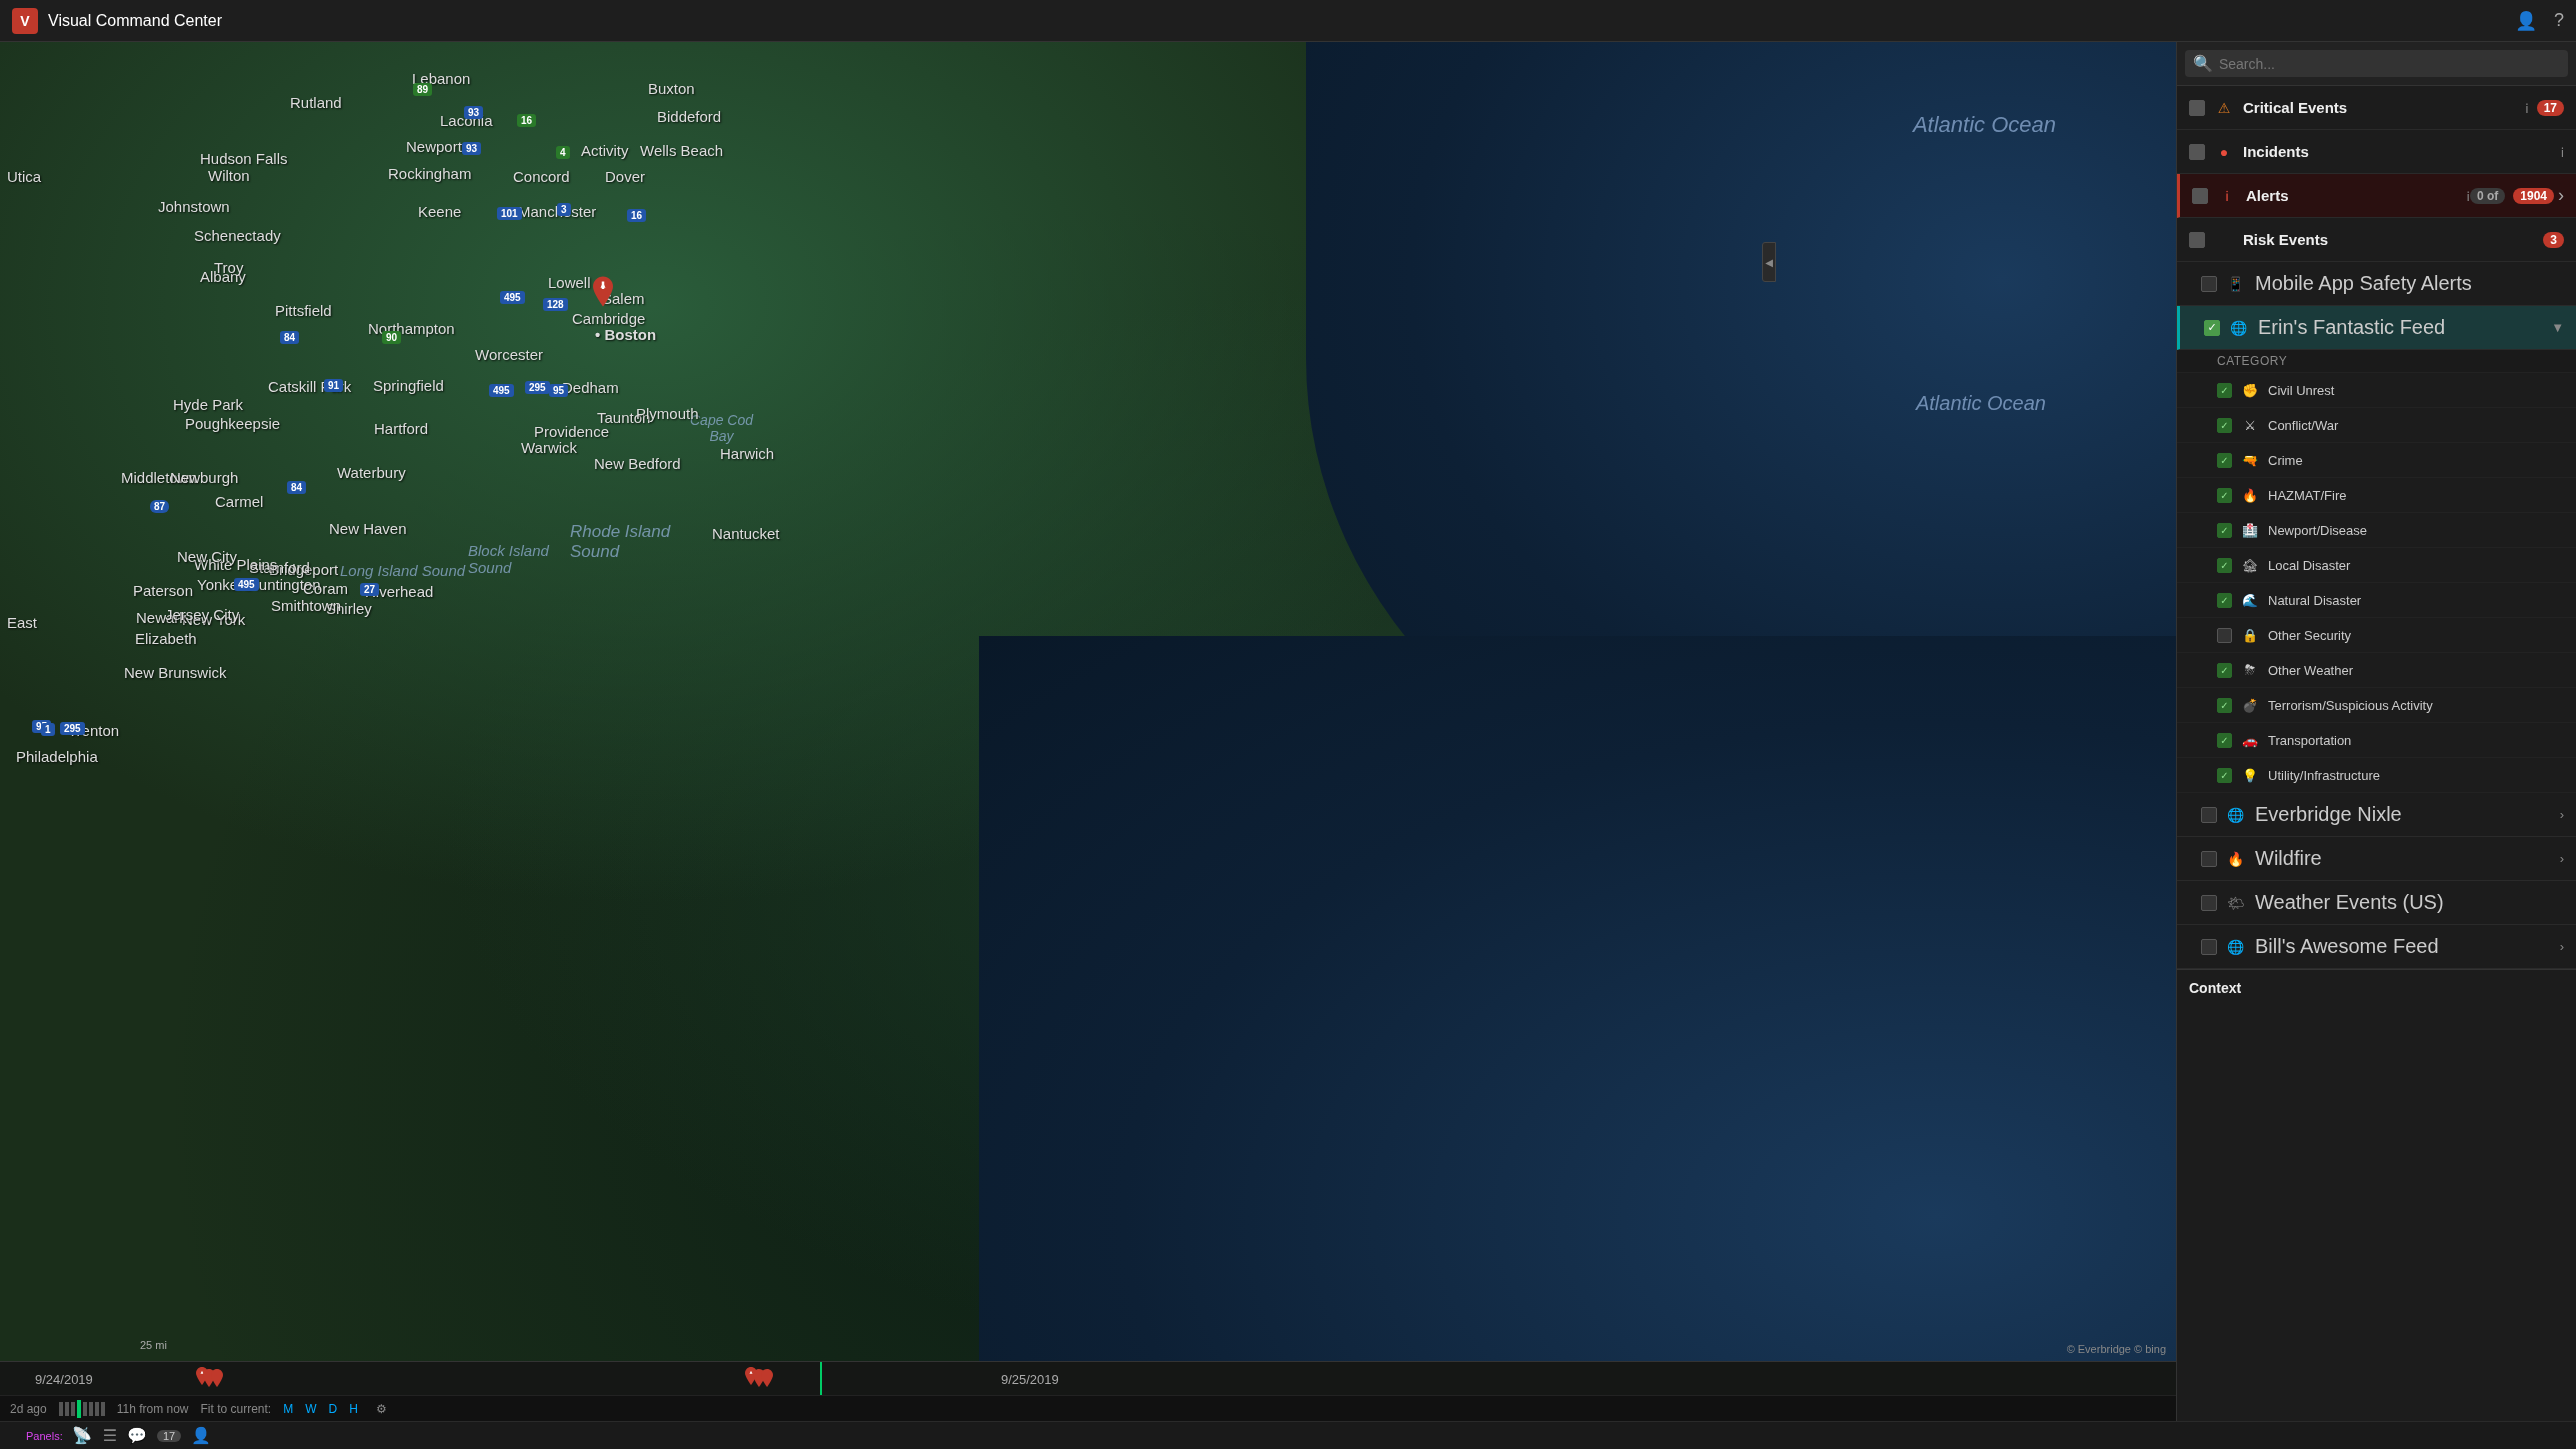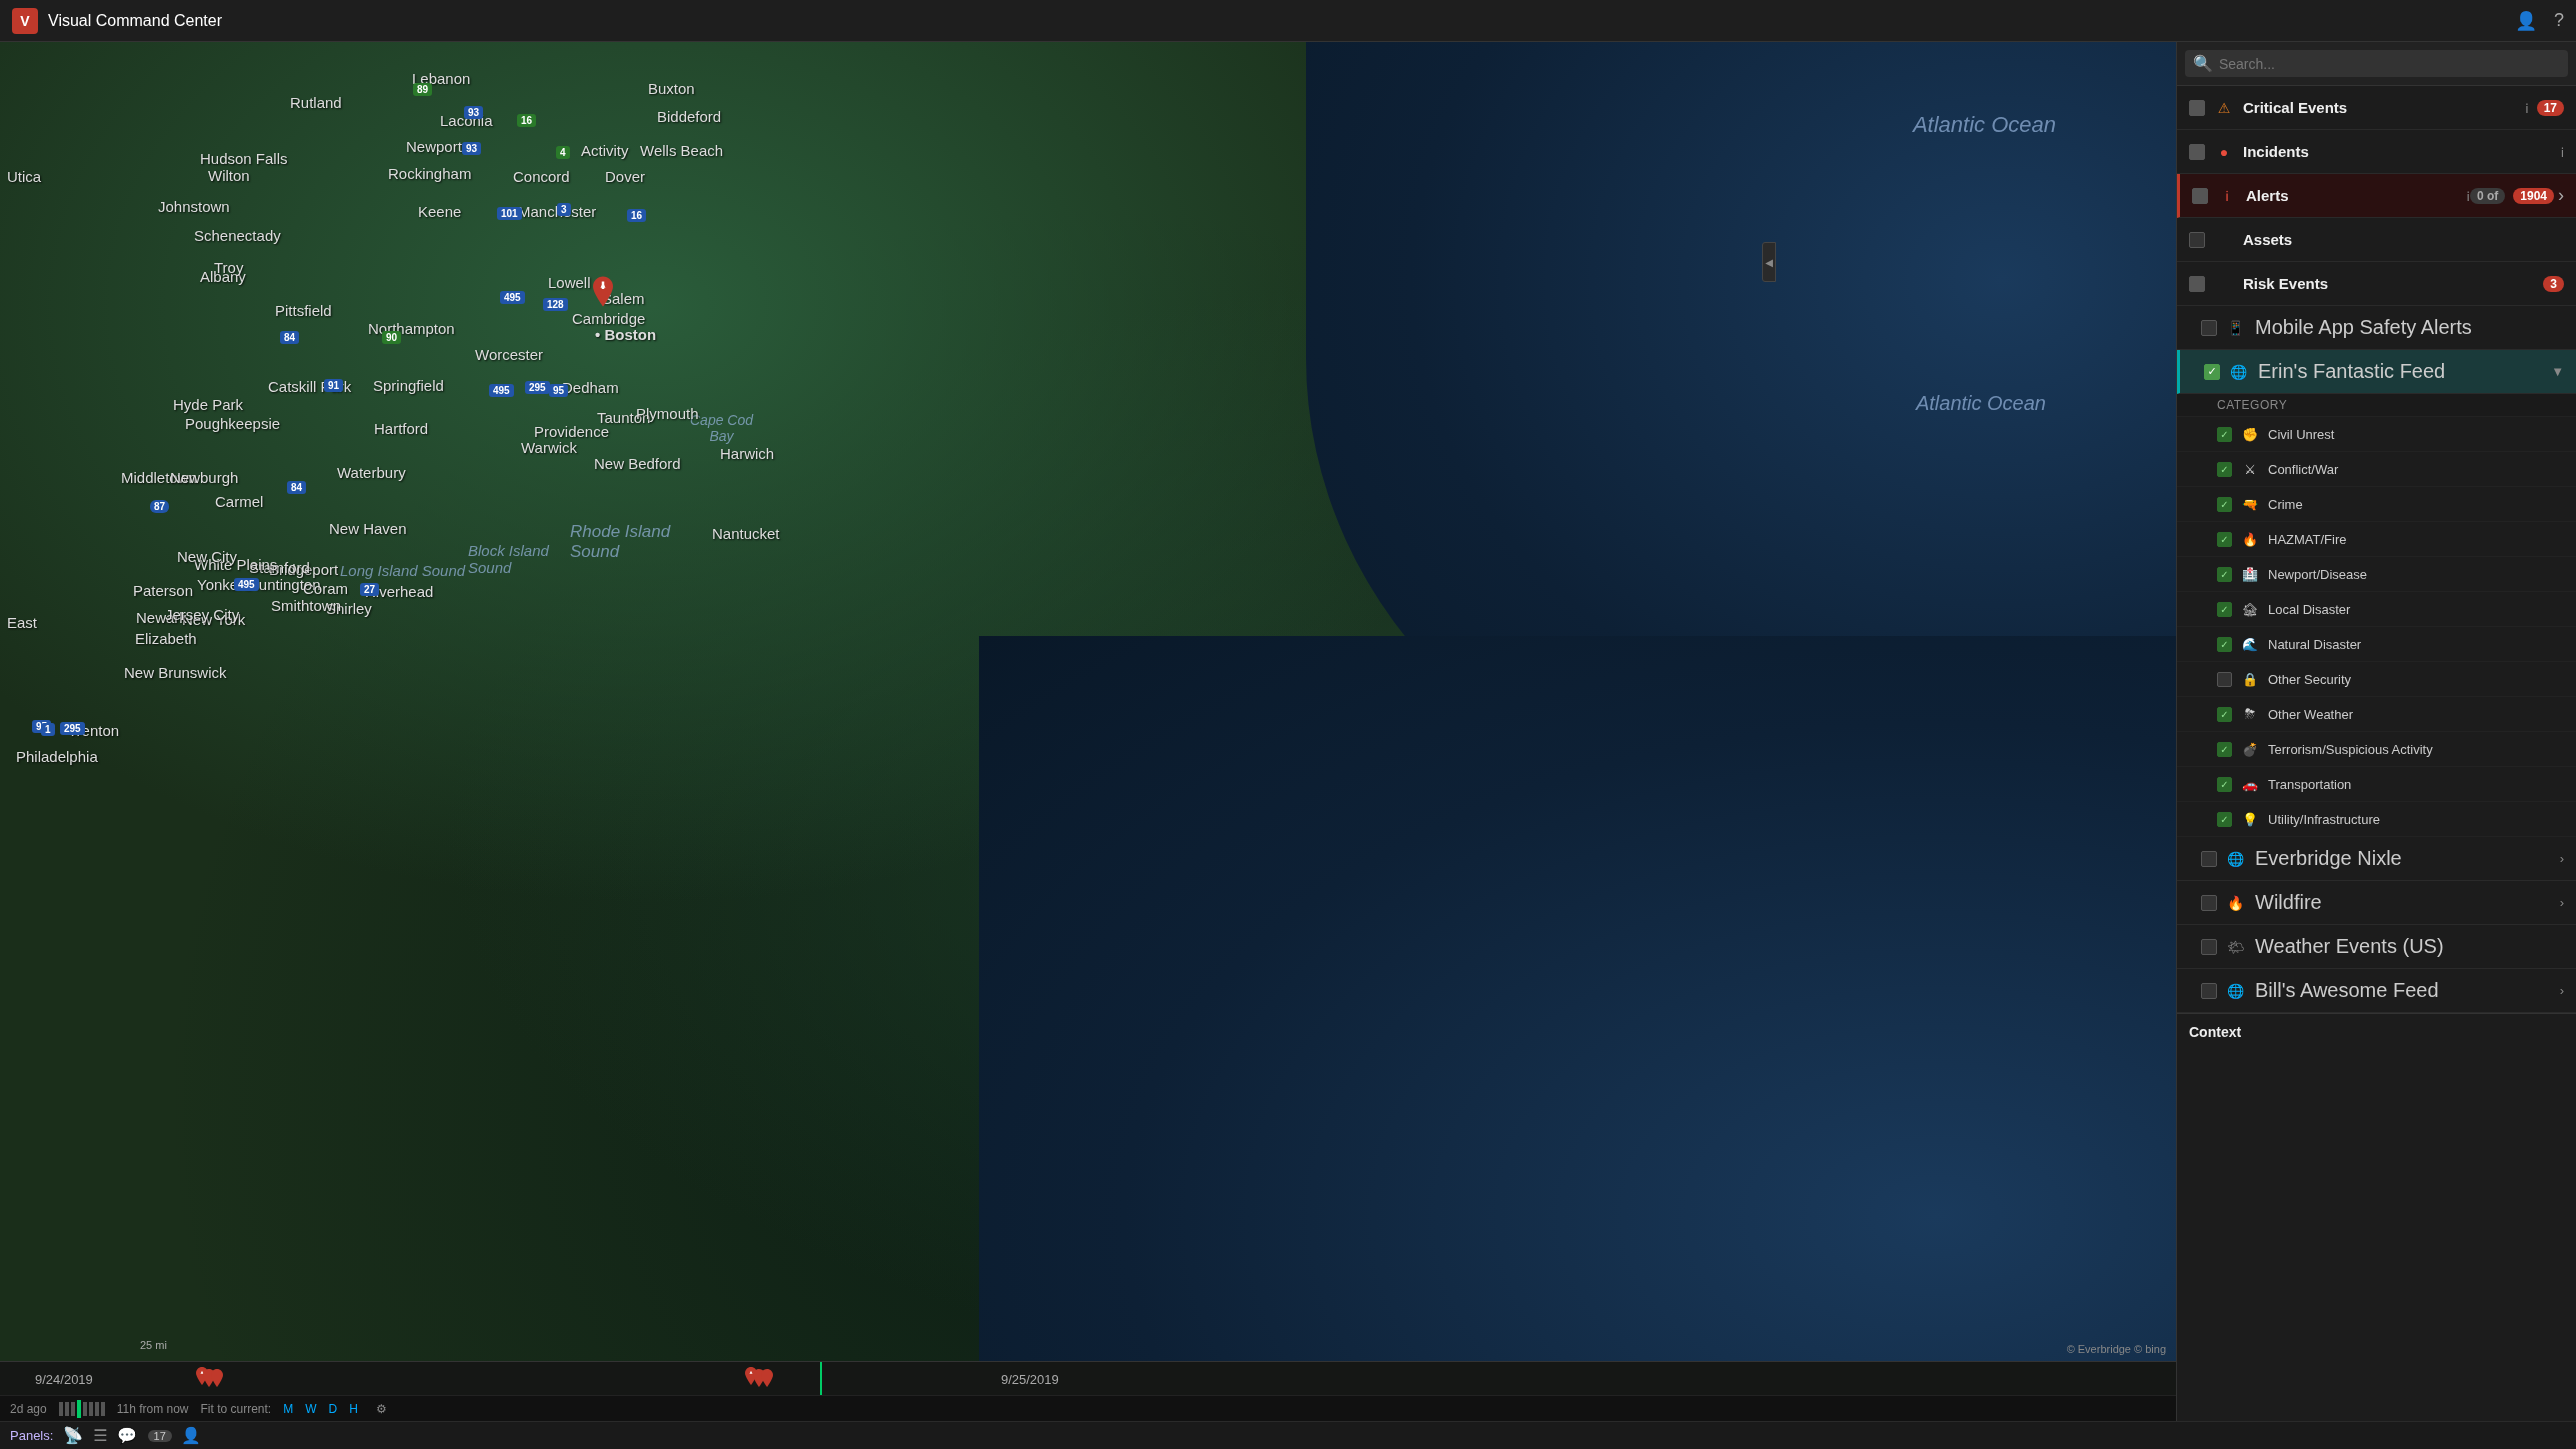--- a/index.html
+++ b/index.html
@@ -278,21 +278,21 @@
     .panels-bar {
       height: 28px;
       background: #1a1a1a;
       border-top: 1px solid #2a2a2a;
       display: flex;
       align-items: center;
       padding: 0 10px;
       gap: 10px;
       flex-shrink: 0;
     }
-    .panels-label { color: #c4b5fd; font-size: 13px; }
+    .panels-label { color: #d946ef; font-size: 11px; margin-left: 16px; }
     .panels-icon { color: #888; font-size: 16px; cursor: pointer; }
     .panels-badge {
       background: #444;
       color: #ccc;
       border-radius: 10px;
       padding: 0 6px;
       font-size: 11px;
     }
   </style>
 </head>
@@ -527,25 +527,20 @@
       <div class="section-row" style="background: #2a1010; border-left: 3px solid #c0392b;">
         <div class="row-checkbox partial"></div>
         <div class="row-icon" style="color: #e74c3c;">ℹ</div>
         <span class="row-label bold">Alerts</span>
         <span style="color: #888; font-size: 13px; margin-left: 4px;">ℹ</span>
         <span class="row-badge dark" style="margin-left: auto;">0 of</span>
         <span class="row-badge">1904</span>
         <span style="color: #aaa; font-size: 18px; margin-left: 4px; cursor: pointer;">›</span>
       </div>
 
-      <div class="section-row">
-        <div class="row-checkbox"></div>
-        <div class="row-icon"></div>
-        <span class="row-label bold">Assets</span>
-      </div>
 
       <div class="section-row">
         <div class="row-checkbox partial"></div>
         <div class="row-icon"></div>
         <span class="row-label bold">Risk Events</span>
         <span class="row-badge">3</span>
       </div>
 
       <div class="section-row" style="padding-left: 24px;">
         <div class="row-checkbox"></div>

